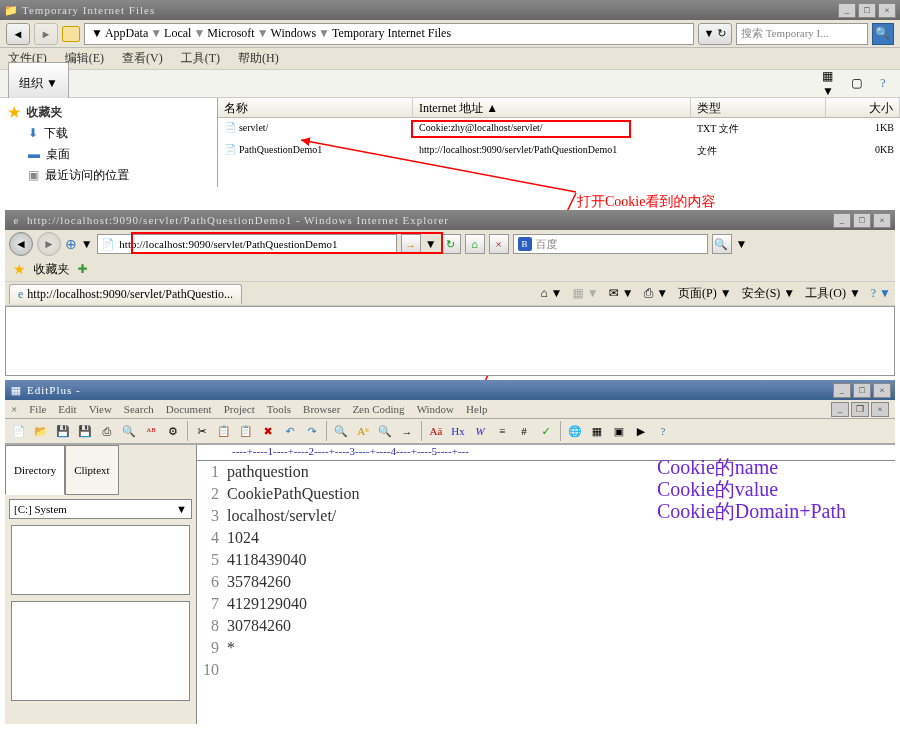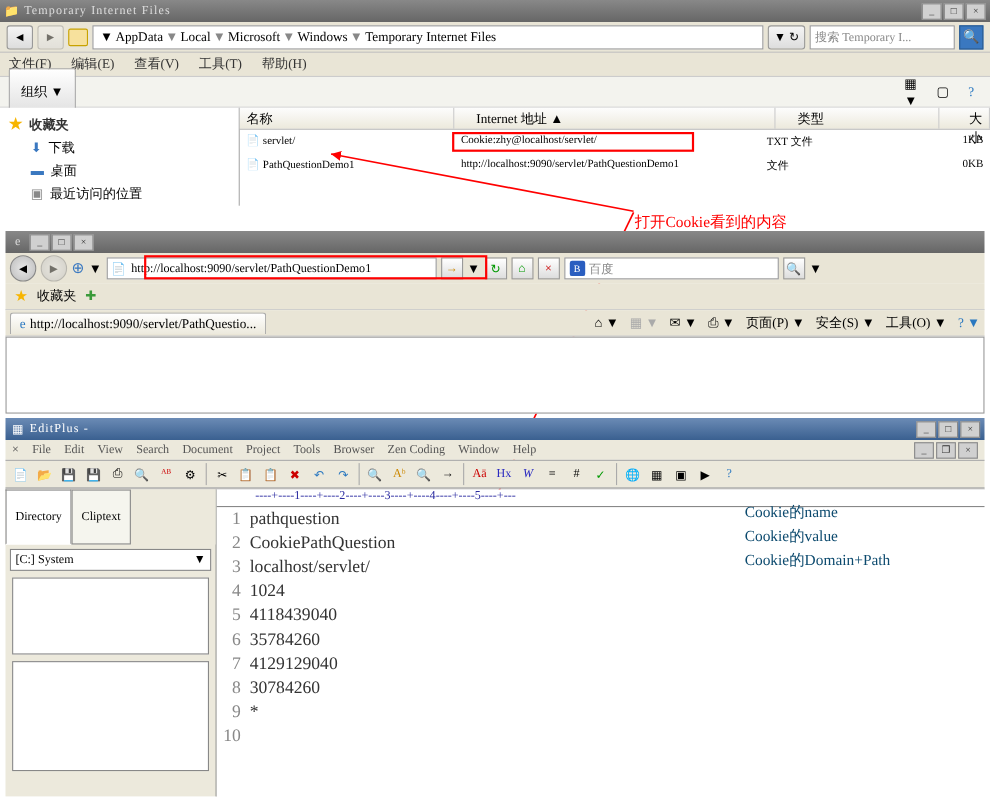--- a/index.html
+++ b/index.html
@@ -21,21 +21,21 @@
 .org-row { background: #f3f3ee; height: 28px; display: flex; align-items: center; padding: 0 8px; border-bottom: 1px solid #ccc; }
 .org-btn { padding: 12px 10px; border: 1px solid #aaa; border-radius: 2px; background: linear-gradient(#fff,#e0e0e0); font-size: 12px; }
 .org-right { margin-left: auto; display: flex; gap: 8px; }
 .small-icon { width: 18px; height: 16px; display: flex; align-items: center; justify-content: center; }
 .explorer-body { display: flex; height: 89px; background: #fff; }
 .sidebar { width: 218px; border-right: 1px solid #aaa; background: #fff; padding: 4px 0; }
 .sidebar-item { display: flex; align-items: center; padding: 2px 8px; gap: 6px; font-size: 12px; }
 .sidebar-item.header { font-weight: bold; color: #333; }
 .star-icon { color: #f7b500; font-size: 14px; }
 .file-list { flex: 1; position: relative; }
-.list-header { display: flex; background: linear-gradient(#fdfdfd,#ece9dc); border-bottom: 1px solid #bbb; height: 20px; gap: 14px; }
+.list-header { display: flex; background: linear-gradient(#fdfdfd,#ece9dc); border-bottom: 1px solid #bbb; height: 20px; }
 .list-header > div { border-right: 1px solid #ccc; padding: 2px 6px; font-size: 12px; }
 .list-row { display: flex; padding: 3px 0; font-size: 10px; }
 .list-row > div { padding: 1px 6px; }
 .col-name { width: 195px; }
 .col-addr { width: 278px; }
 .col-type { width: 135px; }
 .col-size { flex: 1; text-align: right; padding-right: 10px; }
 .red-box { border: 2px solid red; position: absolute; }
 .red-text { color: red; font-size: 14px; position: absolute; }
 .ie-window { position: absolute; top: 210px; left: 5px; width: 890px; }
@@ -59,21 +59,21 @@
 .ep-tab { border: 1px solid #888; padding: 18px 8px; background: #f5f5ee; }
 .ep-tab.active { background: #fff; border-bottom-color: #fff; }
 .ep-combo { margin: 4px; border: 1px solid #888; background: #fff; height: 20px; display: flex; align-items: center; padding: 0 4px; font-size: 11px; }
 .ep-tree { margin: 6px; border: 1px solid #888; background: #fff; height: 70px; }
 .ep-preview { margin: 6px; border: 1px solid #888; background: #fff; height: 100px; }
 .ep-editor { flex: 1; background: #fff; position: relative; font-family: Liberation Serif, serif; font-size: 16px; }
 .ruler { height: 16px; border-bottom: 1px solid #888; color: #2a2aa0; font-size: 11px; padding-left: 35px; letter-spacing: 0; white-space: pre; overflow: hidden; }
 .ed-line { display: flex; line-height: 22px; }
 .ln { width: 30px; text-align: right; color: #888; padding-right: 8px; }
 .ed-text { color: #333; }
-.annotations { position: absolute; top: 11px; left: 480px; color: #0c4a6e; font-size: 14px; line-height: 22px; }
+.annotations { position: absolute; top: 11px; left: 460px; color: #6d28d9; font-size: 20px; line-height: 22px; }
 svg.arrow { position: absolute; pointer-events: none; }
 </style>
 </head>
 <body>
 
 <div class="titlebar inactive">
   <span class="titlebar-icon">📁</span>
   <span class="titlebar-text">Temporary Internet Files</span>
   <div class="winbtns">
     <div class="winbtn">_</div>
@@ -166,20 +166,21 @@
         <path d="M0,0 L6,3 L0,6 Z" fill="red"></path>
       </marker>
     </defs>
   <line x1="576" y1="72" x2="301" y2="20" stroke="red" stroke-width="1.5" marker-end="url(#ah)"></line>
   <line x1="576" y1="73" x2="430" y2="375" stroke="red" stroke-width="1.5" marker-end="url(#ah)"></line>
 </svg>
 
 <div class="ie-window">
   <div class="titlebar inactive">
     <span class="titlebar-icon">e</span>
+    <span class="titlebar-text">http://localhost:9090/servlet/PathQuestionDemo1 - Windows Internet Explorer</span>
     <div class="winbtns">
       <div class="winbtn">_</div>
       <div class="winbtn">□</div>
       <div class="winbtn">×</div>
     </div>
   </div>
   <div class="ie-toolbar">
     <div class="circ-btn">◄</div>
     <div class="circ-btn" style="opacity:.5">►</div>
     <span style="color:#3a78c0;font-size:14px">⊕</span>

